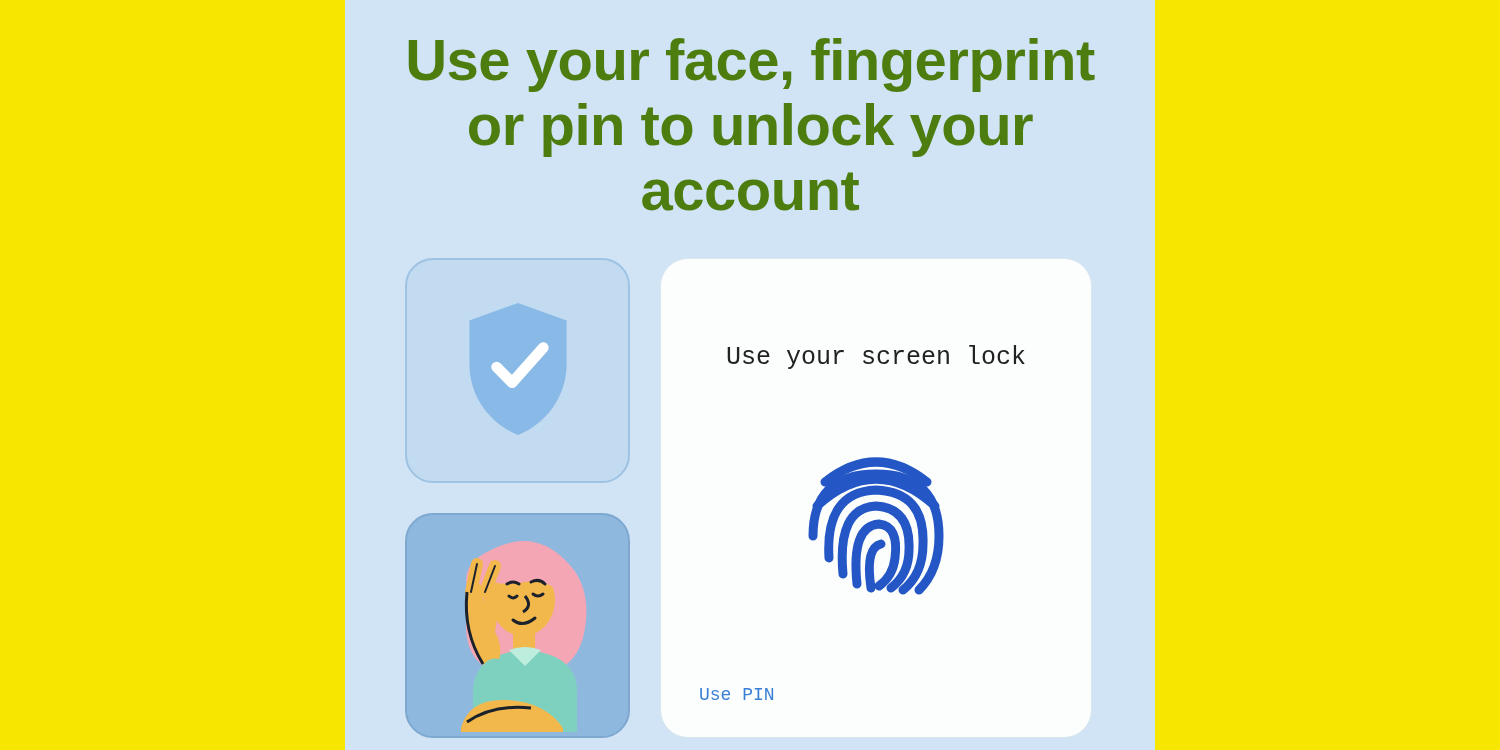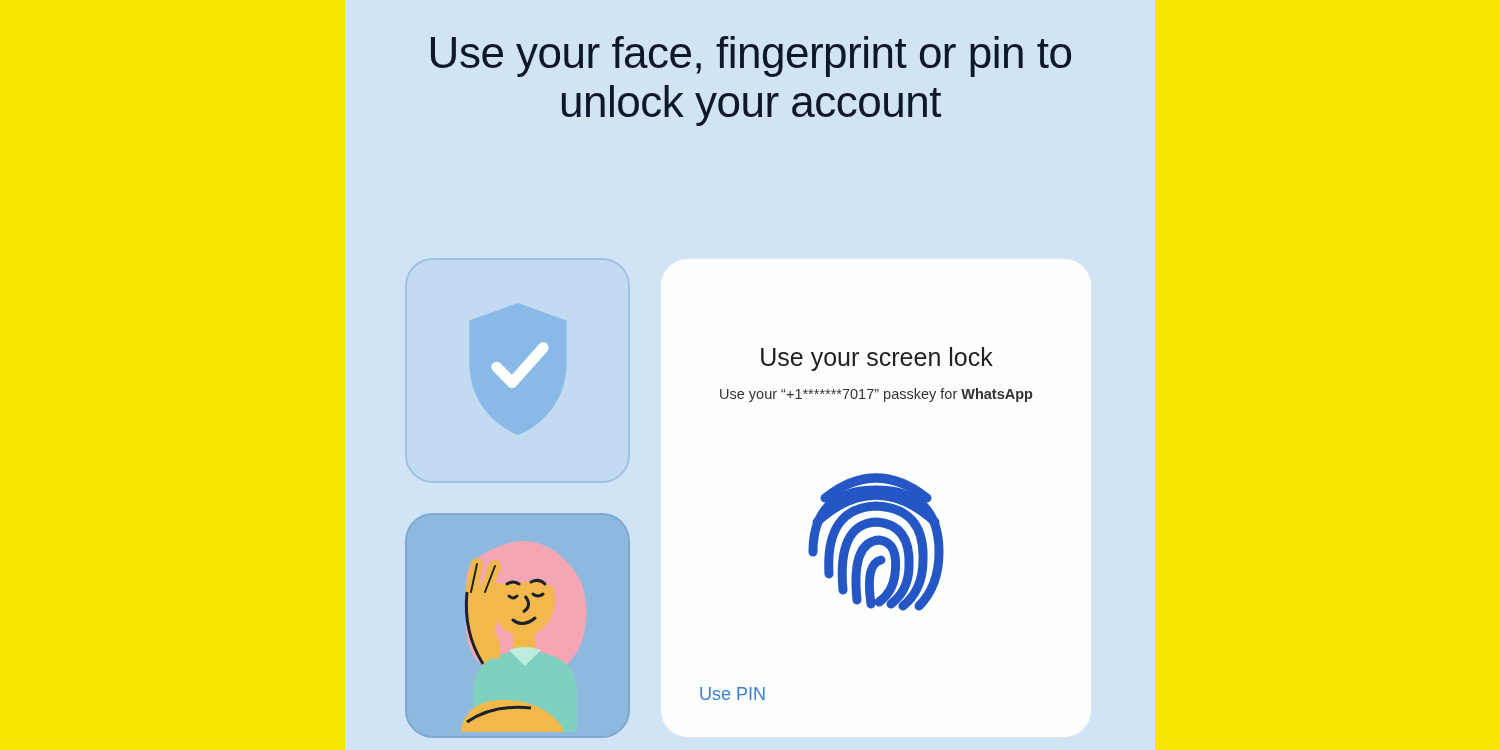--- a/index.html
+++ b/index.html
@@ -21,24 +21,24 @@
     position: relative;
     overflow: hidden;
   }
   .headline {
     position: absolute;
     top: 28px;
     left: 50%;
     transform: translateX(-50%);
     width: 720px;
     text-align: center;
-    font-size: 44px;
+    font-size: 58px;
     line-height: 1.12;
-    color: #0f172a;
-    font-weight: 400;
+    color: #4d7c0f;
+    font-weight: 700;
     letter-spacing: -0.5px;
   }
 
   .tile {
     position: absolute;
     border-radius: 28px;
   }
 
   
   .tile-shield {
@@ -74,20 +74,21 @@
     left: 315px;
     top: 258px;
     width: 432px;
     height: 480px;
     background: #fcfefe;
     border: 1px solid #d9e6ef;
     padding: 84px 30px 30px 30px;
     display: flex;
     flex-direction: column;
     align-items: center;
+    font-family: Liberation Mono, monospace;
   }
   .lock-title {
     font-size: 25px;
     color: #222;
     font-weight: 400;
     margin-bottom: 14px;
   }
   .lock-sub {
     font-size: 14.5px;
     color: #333;
@@ -166,23 +167,20 @@
 
         <path d="M66 150 Q74 132 90 138 Q96 150 86 160 Q74 164 66 150 Z" fill="#7fd1bf"></path>
 
         <path d="M70 142 Q50 110 54 70" fill="none" stroke="#1b222c" stroke-width="3"></path>
       </svg>
     </span>
   </div>
 
   <div class="tile tile-lock">
     <div class="lock-title">Use your screen lock</div>
-    <div class="lock-sub">
-      <span>Use your “</span><span>+1*******7017</span><span>” passkey for </span><strong>WhatsApp</strong>
-    </div>
 
     <div class="fingerprint-wrap">
       <span>
         <svg class="fingerprint-svg" viewBox="0 0 170 170">
           <g fill="none" stroke="#2457c5" stroke-width="9" stroke-linecap="round">
             <path d="M34 42 Q85 2 136 42"></path>
             <path d="M26 66 Q85 12 144 66"></path>
             <path d="M22 96 Q22 34 85 34 Q148 34 148 96 Q148 130 128 150"></path>
             <path d="M38 118 Q34 52 85 50 Q134 52 132 104 Q132 134 112 150"></path>
             <path d="M52 134 Q46 68 85 66 Q120 68 118 110 Q118 134 100 148"></path>

